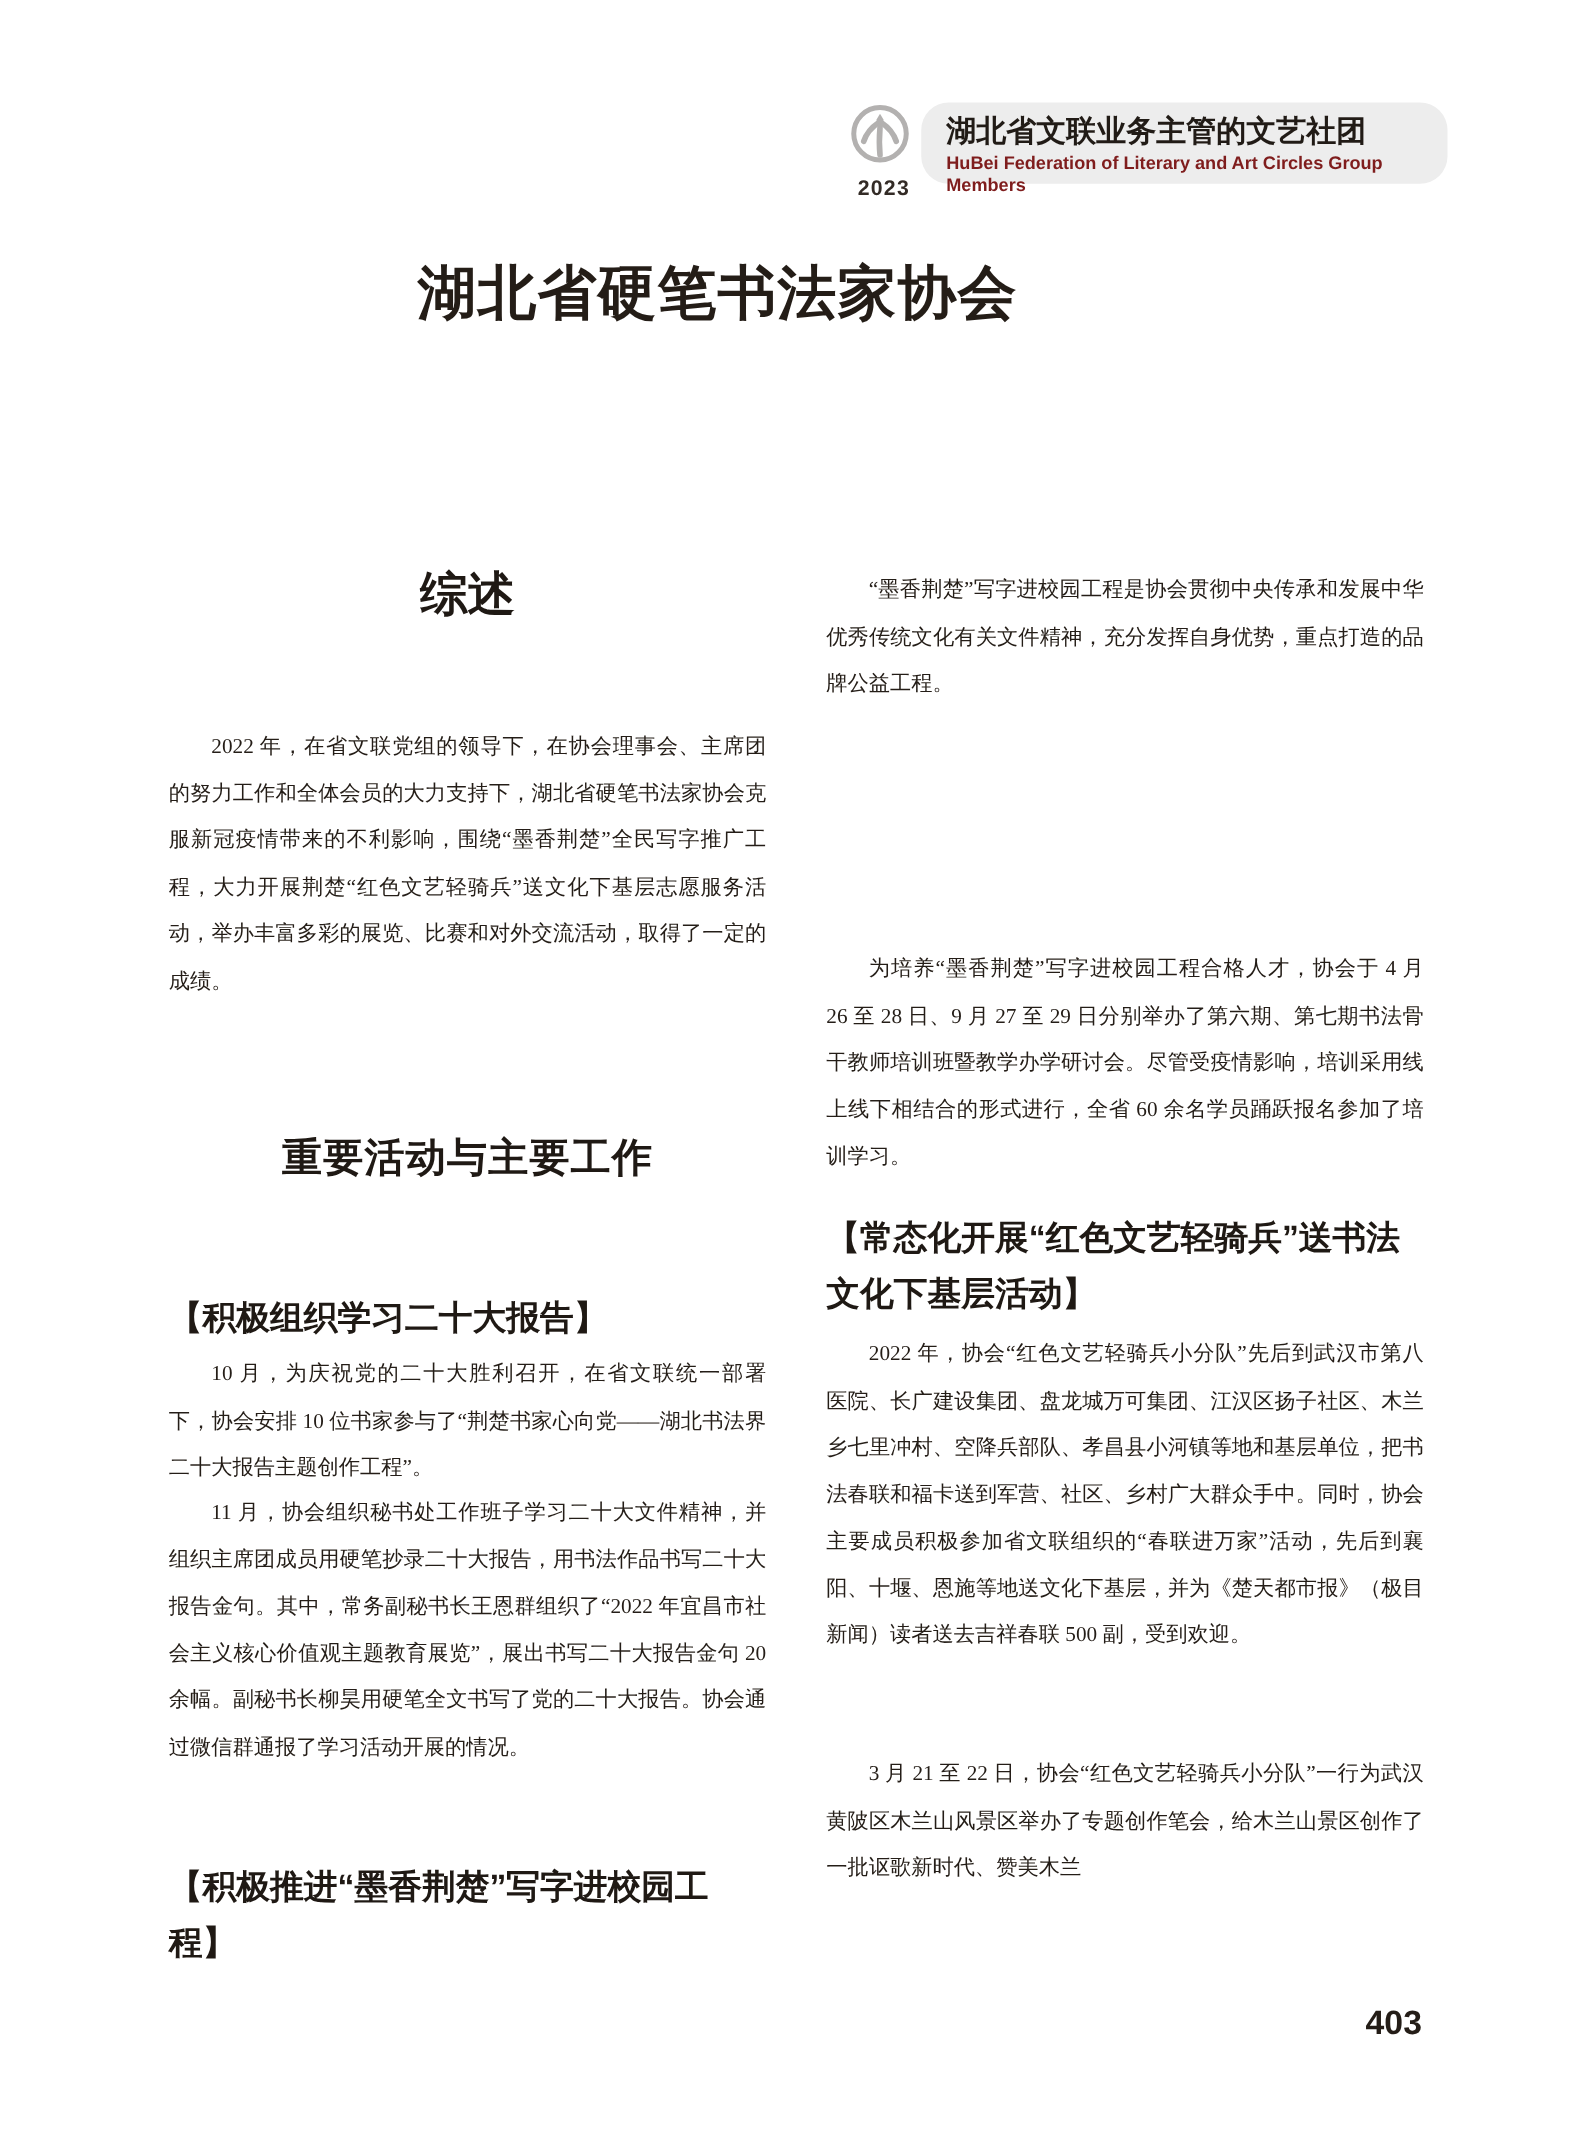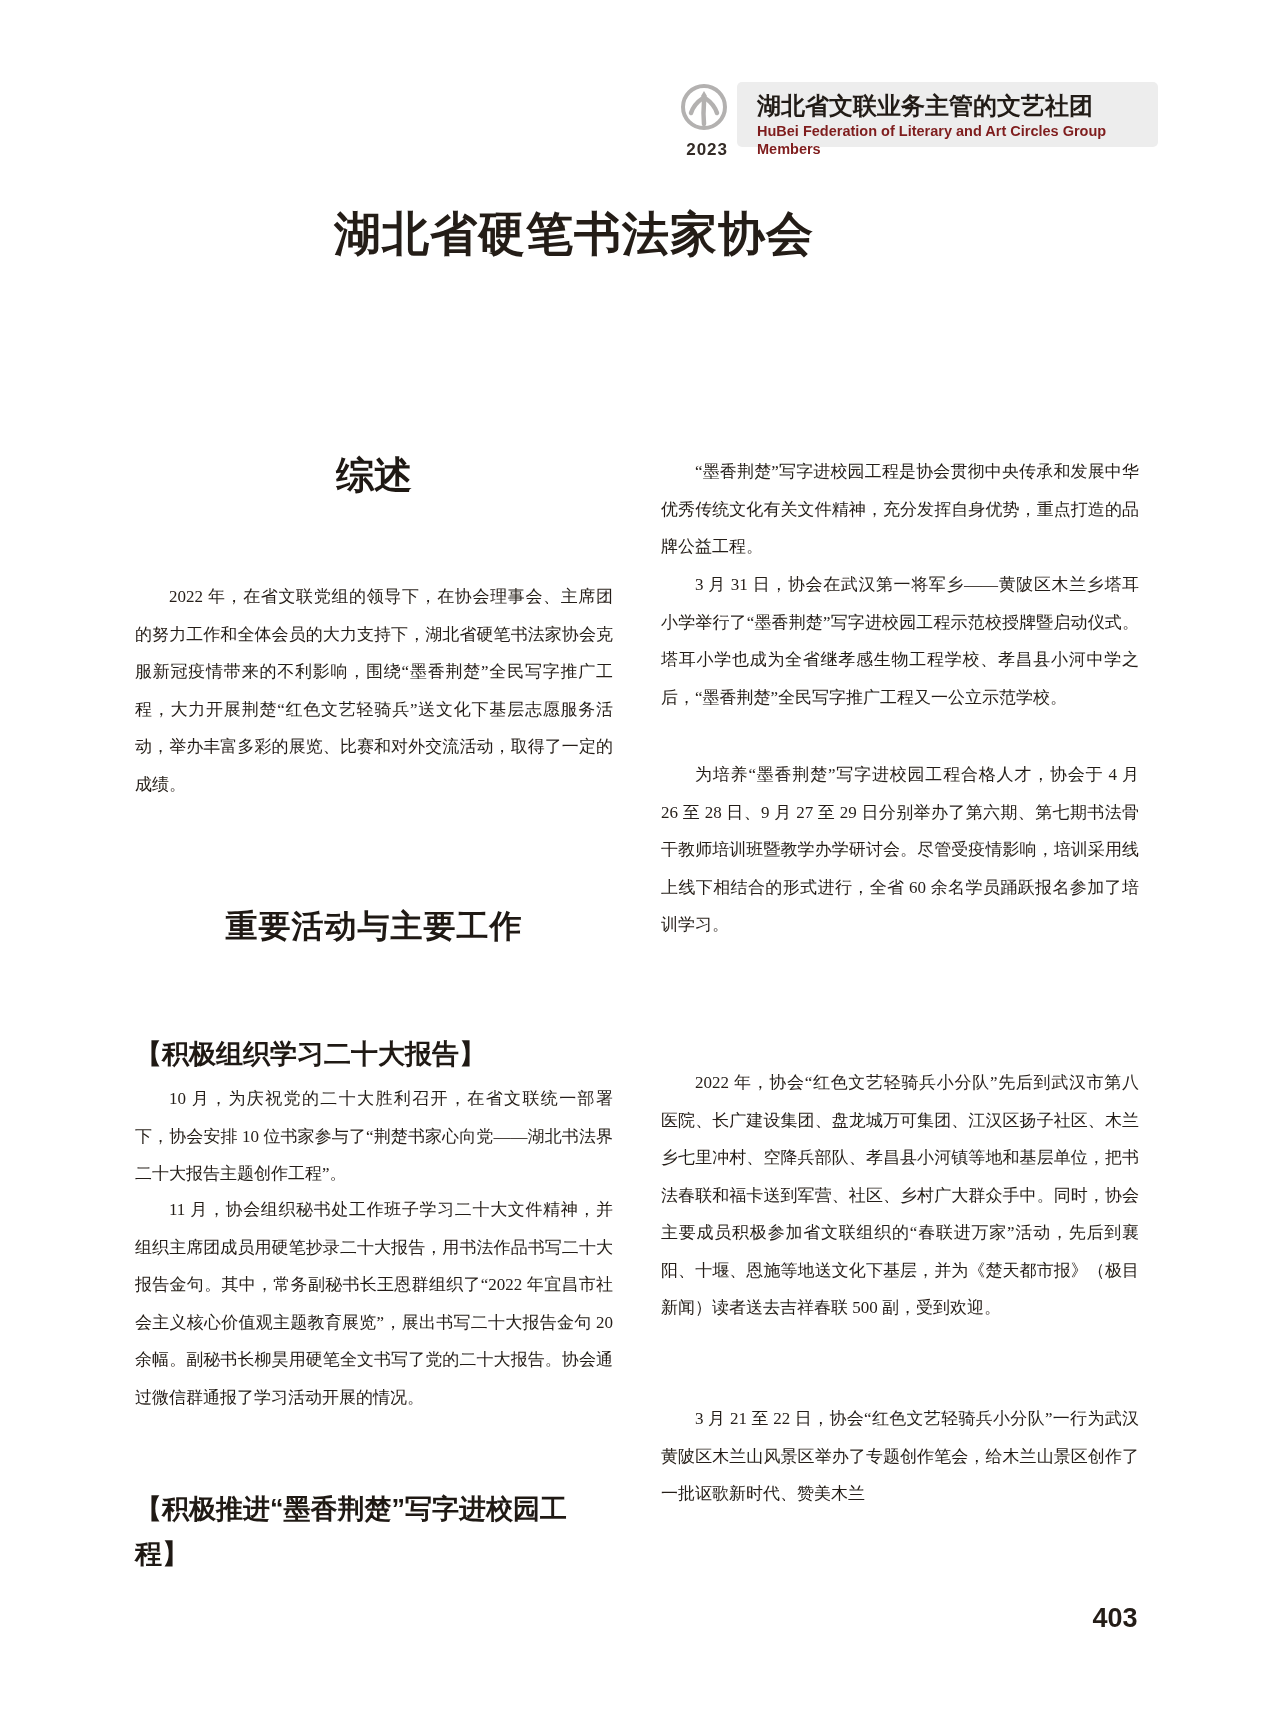--- a/index.html
+++ b/index.html
@@ -14,21 +14,21 @@
   }
   
   .logo-wrap{position:absolute;left:672px;top:82px;width:56px;text-align:right;}
   .logo-year{
     margin-top:2px;
     font-family:"Liberation Sans","DejaVu Sans",sans-serif;
     font-weight:700;font-size:17px;letter-spacing:1px;color:#332b26;
   }
   .banner{
     position:absolute;left:737px;top:82px;width:421px;height:65px;
-    background:#ededed;border-radius:5px;
+    background:#ededed;border-radius:22px;
     box-sizing:border-box;padding:10px 15px 0 20px;
   }
   .banner-cn{
     font-family:"Liberation Sans","DejaVu Sans",sans-serif;
     font-weight:700;font-size:24px;line-height:28px;color:#211b16;
   }
   .banner-en{
     font-family:"Liberation Sans","DejaVu Sans",sans-serif;
     font-weight:600;font-size:14.5px;line-height:18px;color:#7f1d1d;margin-top:2px;
   }
@@ -99,21 +99,21 @@
     <p class="body" style="top:578px;">2022 年，在省文联党组的领导下，在协会理事会、主席团的努力工作和全体会员的大力支持下，湖北省硬笔书法家协会克服新冠疫情带来的不利影响，围绕“墨香荆楚”全民写字推广工程，大力开展荆楚“红色文艺轻骑兵”送文化下基层志愿服务活动，举办丰富多彩的展览、比赛和对外交流活动，取得了一定的成绩。</p>
     <h2 class="h-main" style="top:905px;">重要活动与主要工作</h2>
     <h3 class="h-sub" style="top:1032px;">【积极组织学习二十大报告】</h3>
     <p class="body" style="top:1080px;">10 月，为庆祝党的二十大胜利召开，在省文联统一部署下，协会安排 10 位书家参与了“荆楚书家心向党——湖北书法界二十大报告主题创作工程”。</p>
     <p class="body" style="top:1191px;">11 月，协会组织秘书处工作班子学习二十大文件精神，并组织主席团成员用硬笔抄录二十大报告，用书法作品书写二十大报告金句。其中，常务副秘书长王恩群组织了“2022 年宜昌市社会主义核心价值观主题教育展览”，展出书写二十大报告金句 20 余幅。副秘书长柳昊用硬笔全文书写了党的二十大报告。协会通过微信群通报了学习活动开展的情况。</p>
     <h3 class="h-sub" style="top:1487px;">【积极推进“墨香荆楚”写字进校园工程】</h3>
   </section>
 
   <section class="col col-right">
     <p class="body" style="top:453px;">“墨香荆楚”写字进校园工程是协会贯彻中央传承和发展中华优秀传统文化有关文件精神，充分发挥自身优势，重点打造的品牌公益工程。</p>
-    <p class="body" style="top:566px;">3 月 31 日，协会在武汉第一将军乡——黄陂区木兰乡塔耳小学举行了“墨香荆楚”写字进校园工程示范校授牌暨启动仪式。塔耳小学也成为全省继孝感生物工程学校、孝昌县小河中学之后，“墨香荆楚”全民写字推广工程又一公立示范学校。</p>
     <p class="body" style="top:756px;">为培养“墨香荆楚”写字进校园工程合格人才，协会于 4 月 26 至 28 日、9 月 27 至 29 日分别举办了第六期、第七期书法骨干教师培训班暨教学办学研讨会。尽管受疫情影响，培训采用线上线下相结合的形式进行，全省 60 余名学员踊跃报名参加了培训学习。</p>
+    <h3 class="h-sub" style="top:968px;">【常态化开展“红色文艺轻骑兵”送书法文化下基层活动】</h3>
     <p class="body" style="top:1064px;">2022 年，协会“红色文艺轻骑兵小分队”先后到武汉市第八医院、长广建设集团、盘龙城万可集团、江汉区扬子社区、木兰乡七里冲村、空降兵部队、孝昌县小河镇等地和基层单位，把书法春联和福卡送到军营、社区、乡村广大群众手中。同时，协会主要成员积极参加省文联组织的“春联进万家”活动，先后到襄阳、十堰、恩施等地送文化下基层，并为《楚天都市报》（极目新闻）读者送去吉祥春联 500 副，受到欢迎。</p>
     <p class="body" style="top:1400px;">3 月 21 至 22 日，协会“红色文艺轻骑兵小分队”一行为武汉黄陂区木兰山风景区举办了专题创作笔会，给木兰山景区创作了一批讴歌新时代、赞美木兰</p>
   </section>
 
   <div class="page-number">403</div>
 
 </div>
 
 </body></html>

